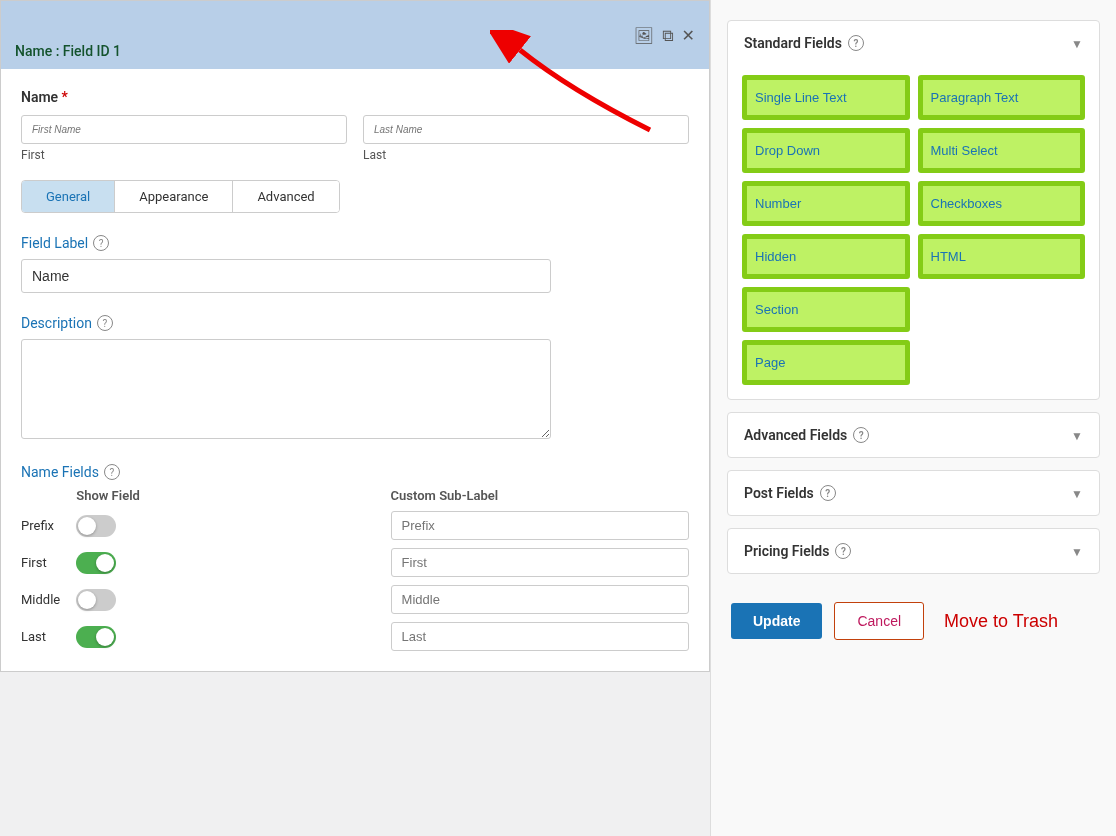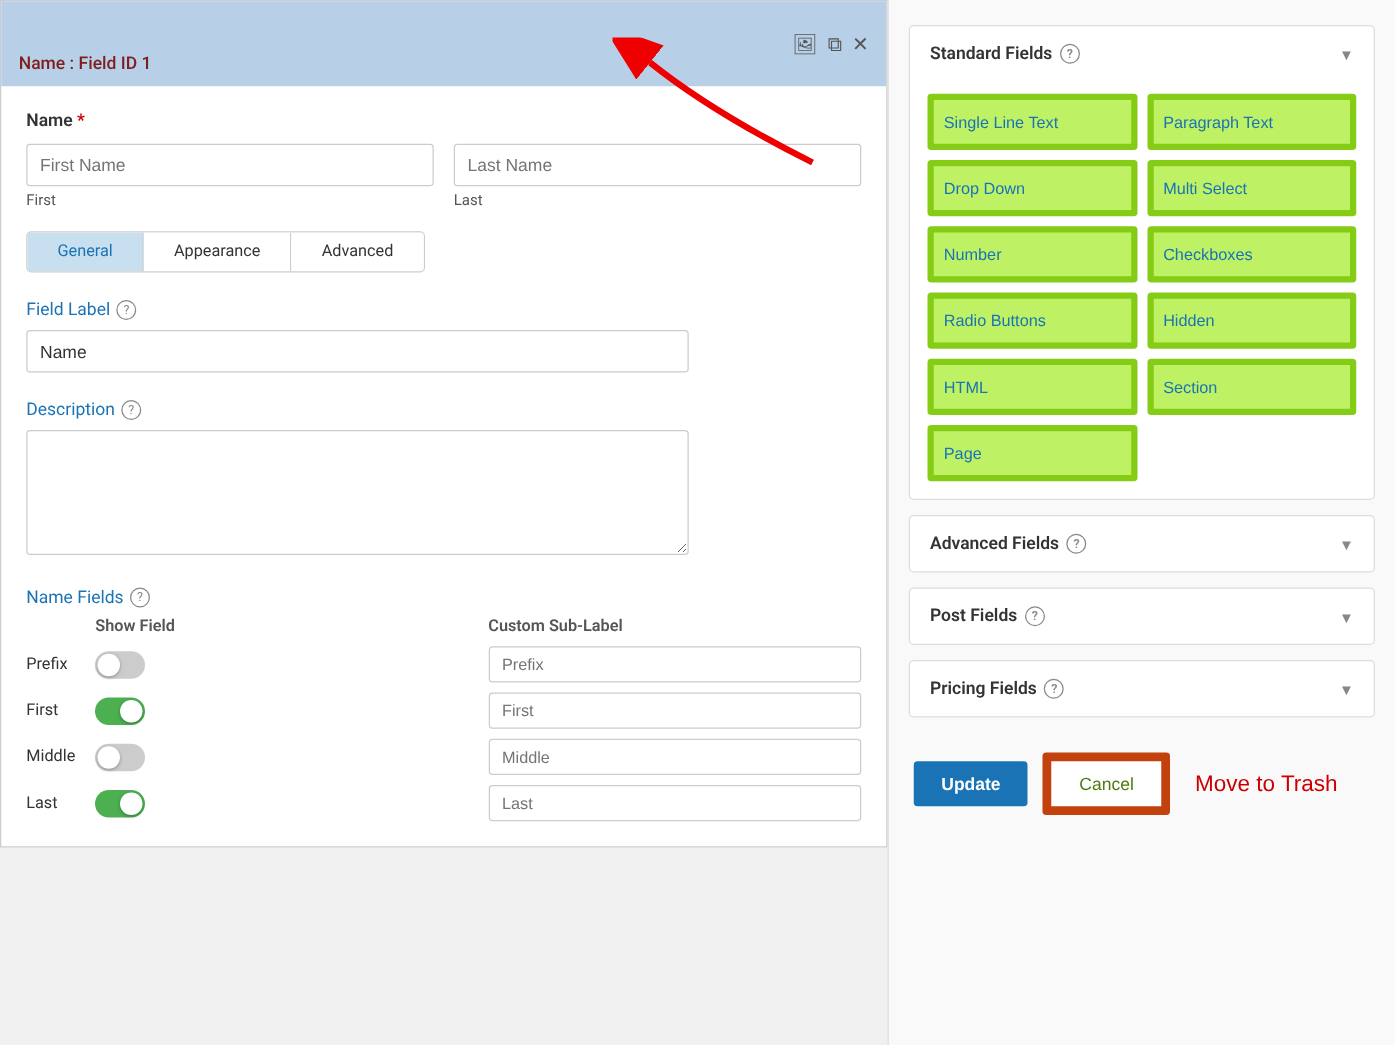--- a/index.html
+++ b/index.html
@@ -23,21 +23,21 @@
 
     .panel-header {
       background: #b8cfe8;
       padding: 10px 14px;
       display: flex;
       align-items: center;
       justify-content: space-between;
     }
     .panel-header-title {
       font-size: 14px;
-      color: #7f1d1d;
+      color: #14532d;
       font-weight: 500;
       margin-top: 32px;
     }
     .panel-header-icons {
       display: flex;
       gap: 8px;
       align-items: center;
     }
     .panel-header-icons span {
       cursor: pointer;
@@ -68,24 +68,25 @@
     }
     .name-input-group {
       flex: 1;
       display: flex;
       flex-direction: column;
     }
     .name-input-group input {
       border: 1px solid #ccc;
       border-radius: 3px;
       padding: 8px 10px;
-      font-size: 14px;
+      font-size: 10px;
       color: #999;
       outline: none;
       width: 100%;
+      font-style: italic;
     }
     .name-sub-label {
       font-size: 12px;
       color: #555;
       margin-top: 4px;
     }
 
     
     .tabs-container {
       display: flex;
@@ -274,22 +275,22 @@
       color: #fff;
       border: none;
       border-radius: 3px;
       padding: 10px 22px;
       font-size: 14px;
       font-weight: 600;
       cursor: pointer;
     }
     .btn-cancel {
       background: #fff;
-      color: #4d7c0f;
-      border: 7px solid #c2410c;
+      color: #be185d;
+      border: 1px solid #c2410c;
       border-radius: 3px;
       padding: 10px 22px;
       font-size: 14px;
       cursor: pointer;
     }
     .btn-trash {
       background: none;
       border: none;
       color: #c00;
       font-size: 18px;
@@ -418,21 +419,20 @@
       </span>
       <span class="chevron-icon">▼</span>
     </div>
     <div class="fields-grid">
       <button class="field-btn">Single Line Text</button>
       <button class="field-btn">Paragraph Text</button>
       <button class="field-btn">Drop Down</button>
       <button class="field-btn">Multi Select</button>
       <button class="field-btn">Number</button>
       <button class="field-btn">Checkboxes</button>
-      <button class="field-btn">Radio Buttons</button>
       <button class="field-btn">Hidden</button>
       <button class="field-btn">HTML</button>
       <button class="field-btn">Section</button>
       <button class="field-btn" style="grid-column:1">Page</button>
     </div>
   </div>
 
   <div class="fields-section">
     <div class="fields-section-header">
       <span class="fields-section-header-title">

